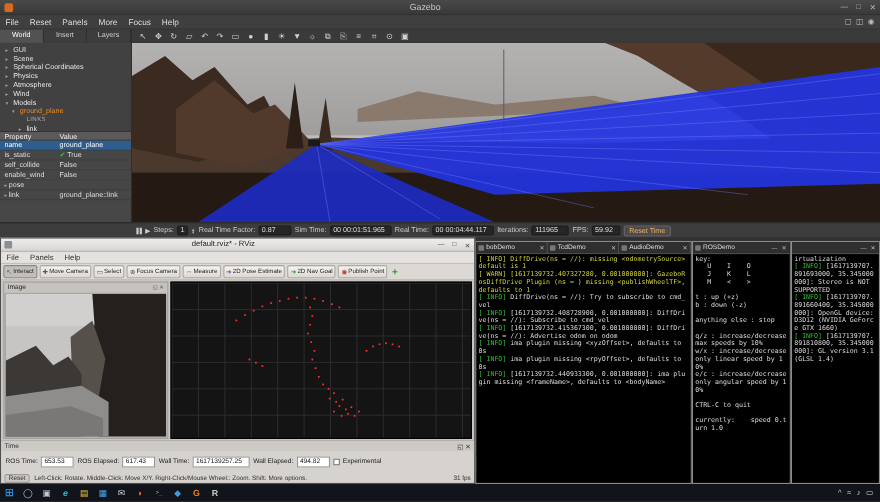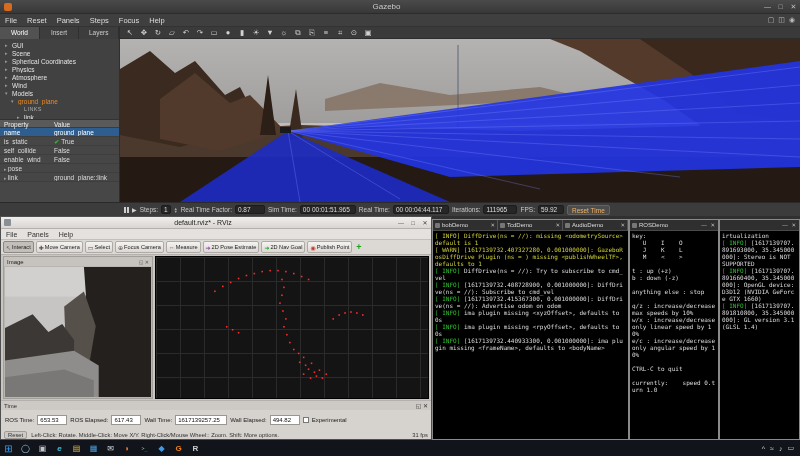--- a/index.html
+++ b/index.html
@@ -129,21 +129,21 @@
       <span class="winbtn">□</span>
       <span class="winbtn">✕</span>
     </div>
 
     <div class="gz-menubar">
       <span style="display:flex">
 
       <span class="gz-menuitem">File</span>
           <span class="gz-menuitem">Reset</span>
           <span class="gz-menuitem">Panels</span>
-          <span class="gz-menuitem">Steps</span>
+          <span class="gz-menuitem">More</span>
           <span class="gz-menuitem">Focus</span>
           <span class="gz-menuitem">Help</span>
         </span>
       <span class="mright">
 
       <span>▢</span>
           <span>◫</span>
           <span>◉</span>
         </span>
     </div>

